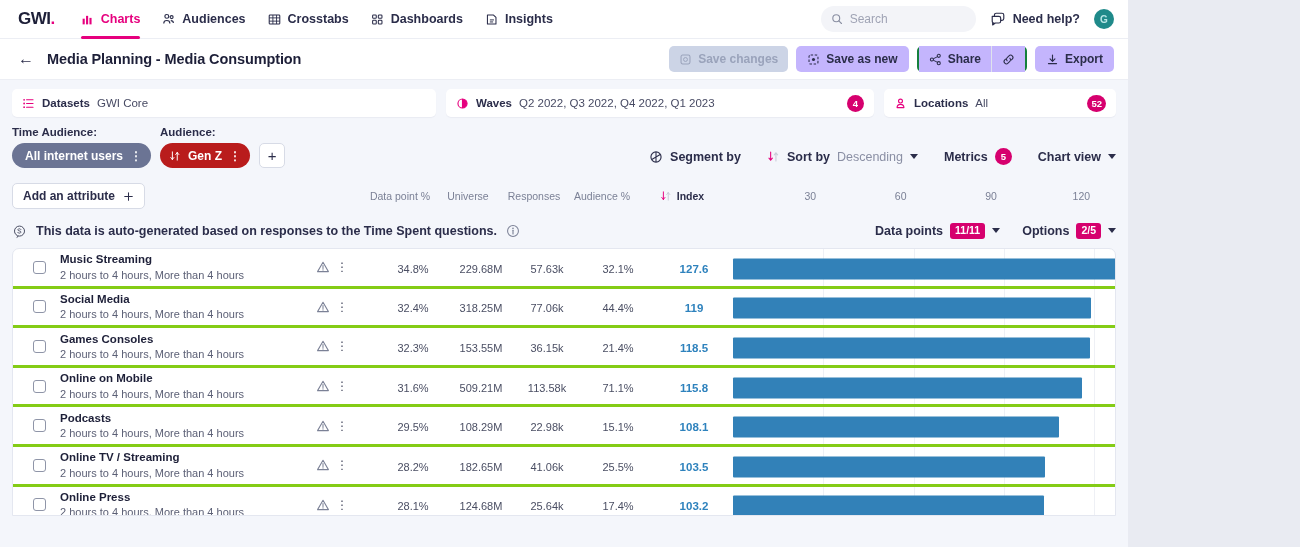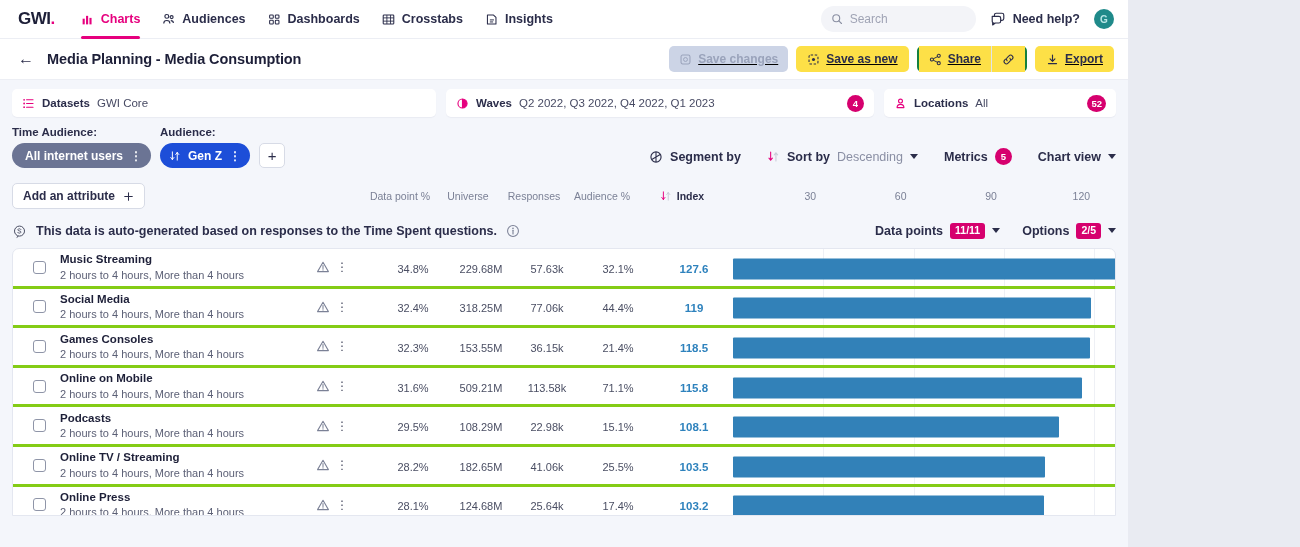--- a/index.html
+++ b/index.html
@@ -66,25 +66,25 @@
   }
 
   
   .titlerow {
     height: 41px; background: #ffffff;
     display: flex; align-items: center; padding: 0 14px 0 18px;
     border-bottom: 1px solid #eceef4;
   }
   .backarrow { font-size: 16px; color: #2b2d4a; cursor: pointer; margin-right: 13px; line-height: 1; }
   .pagetitle { font-size: 14.5px; font-weight: bold; color: #1d1f38; letter-spacing: -0.1px; }
-  .actions { margin-left: auto; display: flex; align-items: center; gap: 8px; text-decoration: underline; }
+  .actions { margin-left: auto; display: flex; align-items: center; gap: 8px; }
   .btn {
     height: 26px; border-radius: 5px; display: flex; align-items: center;
     gap: 6px; padding: 0 10px; font-size: 12px; font-weight: bold;
-    color: #2b2d4a; cursor: pointer; background: #fde047; white-space: nowrap;
+    color: #2b2d4a; cursor: pointer; background: #c4b5fd; white-space: nowrap;
   }
   .btn.disabled { background: #ccd4e6; color: #9aa3bb; cursor: default; }
   .btn.plain { border: 1px solid transparent; }
   .btngroup { display: flex; align-items: center; border: 2px solid #15803d; border-radius: 5px; height: 26px; }
   .btngroup .btn { border: none; border-radius: 0; }
   .btngroup .sep { width: 1px; height: 26px; background: #dfe3ec; }
   .icn { display: inline-flex; align-items: center; justify-content: center; }
   .icn svg { display: block; }
 
   
@@ -112,21 +112,21 @@
   
   .audrow { padding: 0 12px 10px 12px; background: #f4f6fb; display: flex; align-items: flex-end; }
   .audleft { display: flex; align-items: flex-end; gap: 9px; }
   .audblock .caption { font-size: 11.5px; font-weight: bold; color: #2b2d4a; margin-bottom: 5px; }
   .pill {
     height: 25px; border-radius: 13px; display: flex; align-items: center;
     gap: 7px; padding: 0 9px 0 13px; color: #fff; font-size: 12px;
     font-weight: bold; cursor: pointer; white-space: nowrap;
   }
   .pill.base { background: #6b7494; }
-  .pill.gen { background: #1d4ed8; padding-left: 9px; }
+  .pill.gen { background: #b91c1c; padding-left: 9px; }
   .kebab { letter-spacing: 0; line-height: 1; font-size: 12px; opacity: .95; }
   .addbtn {
     width: 26px; height: 25px; border: 1px solid #d7dbe6; border-radius: 5px;
     background: #fff; display: flex; align-items: center; justify-content: center;
     font-size: 15px; color: #2b2d4a; cursor: pointer; line-height: 1;
   }
   .audright { margin-left: auto; display: flex; align-items: center; gap: 26px; padding-bottom: 3px; }
   .ctrl { display: flex; align-items: center; gap: 7px; font-size: 12.5px; font-weight: bold; color: #2b2d4a; cursor: pointer; }
   .ctrl .soft { color: #8a8fa4; font-weight: normal; }
   .caret { width: 0; height: 0; border-left: 4px solid transparent; border-right: 4px solid transparent; border-top: 5px solid #2b2d4a; }
@@ -221,36 +221,36 @@
               <circle cx="11" cy="5.8" r="1.7" fill="none" stroke="#2b2d4a" stroke-width="1.3"></circle>
               <path d="M2 13c0-2 1.6-3.3 3.5-3.3S9 11 9 13" fill="none" stroke="#2b2d4a" stroke-width="1.3"></path>
               <path d="M10 9.8c1.7 0 3 1.1 3 2.7" fill="none" stroke="#2b2d4a" stroke-width="1.3"></path>
             </svg>
         </span>
         <span>Audiences</span>
       </div>
       <div class="navitem">
         <span class="navicon">
           <svg width="13" height="13" viewBox="0 0 16 16">
+              <rect x="1.5" y="2.5" width="13" height="11" fill="none" stroke="#2b2d4a" stroke-width="1.3" rx="1"></rect>
+              <path d="M1.5 6h13M1.5 10h13M6 2.5v11M10.5 2.5v11" stroke="#2b2d4a" stroke-width="1.1"></path>
+            </svg>
+        </span>
+        <span>Crosstabs</span>
+      </div>
+      <div class="navitem">
+        <span class="navicon">
+          <svg width="13" height="13" viewBox="0 0 16 16">
               <rect x="2" y="2.5" width="4.5" height="4" fill="none" stroke="#2b2d4a" stroke-width="1.3" rx="1"></rect>
               <rect x="2" y="9" width="4.5" height="4.5" fill="none" stroke="#2b2d4a" stroke-width="1.3" rx="1"></rect>
               <rect x="9" y="2.5" width="4.5" height="4" fill="none" stroke="#2b2d4a" stroke-width="1.3" rx="1"></rect>
               <rect x="9" y="9" width="4.5" height="4.5" fill="none" stroke="#2b2d4a" stroke-width="1.3" rx="1"></rect>
             </svg>
         </span>
         <span>Dashboards</span>
-      </div>
-      <div class="navitem">
-        <span class="navicon">
-          <svg width="13" height="13" viewBox="0 0 16 16">
-              <rect x="1.5" y="2.5" width="13" height="11" fill="none" stroke="#2b2d4a" stroke-width="1.3" rx="1"></rect>
-              <path d="M1.5 6h13M1.5 10h13M6 2.5v11M10.5 2.5v11" stroke="#2b2d4a" stroke-width="1.1"></path>
-            </svg>
-        </span>
-        <span>Crosstabs</span>
       </div>
       <div class="navitem">
         <span class="navicon">
           <svg width="13" height="13" viewBox="0 0 16 16">
               <path d="M3 2.5h7.5L13.5 5.5V13.5H3z" fill="none" stroke="#2b2d4a" stroke-width="1.3" stroke-linejoin="round"></path>
               <path d="M6 8.5h5M6 11h4" stroke="#2b2d4a" stroke-width="1.2"></path>
             </svg>
         </span>
         <span>Insights</span>
       </div>

